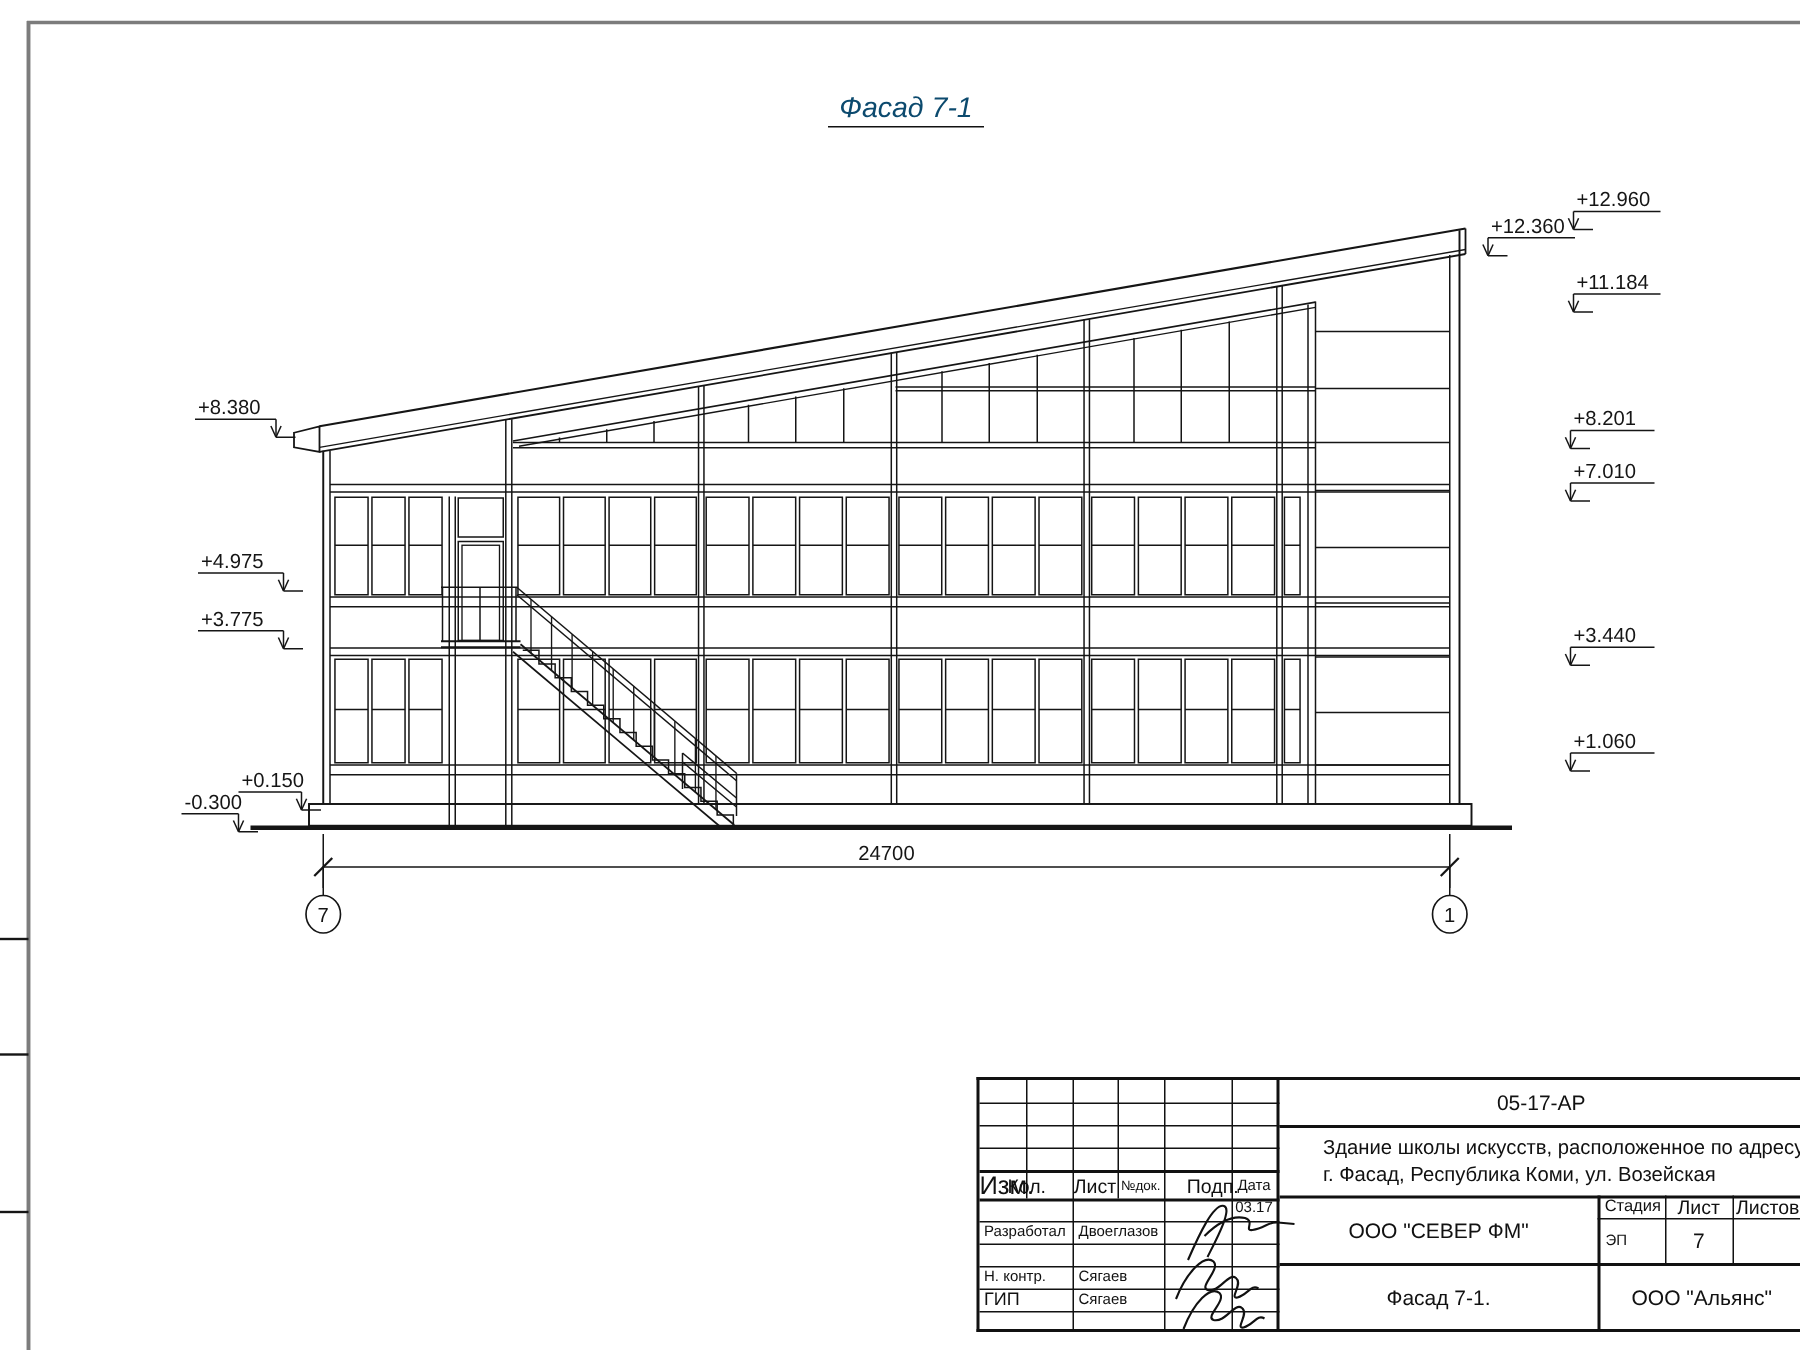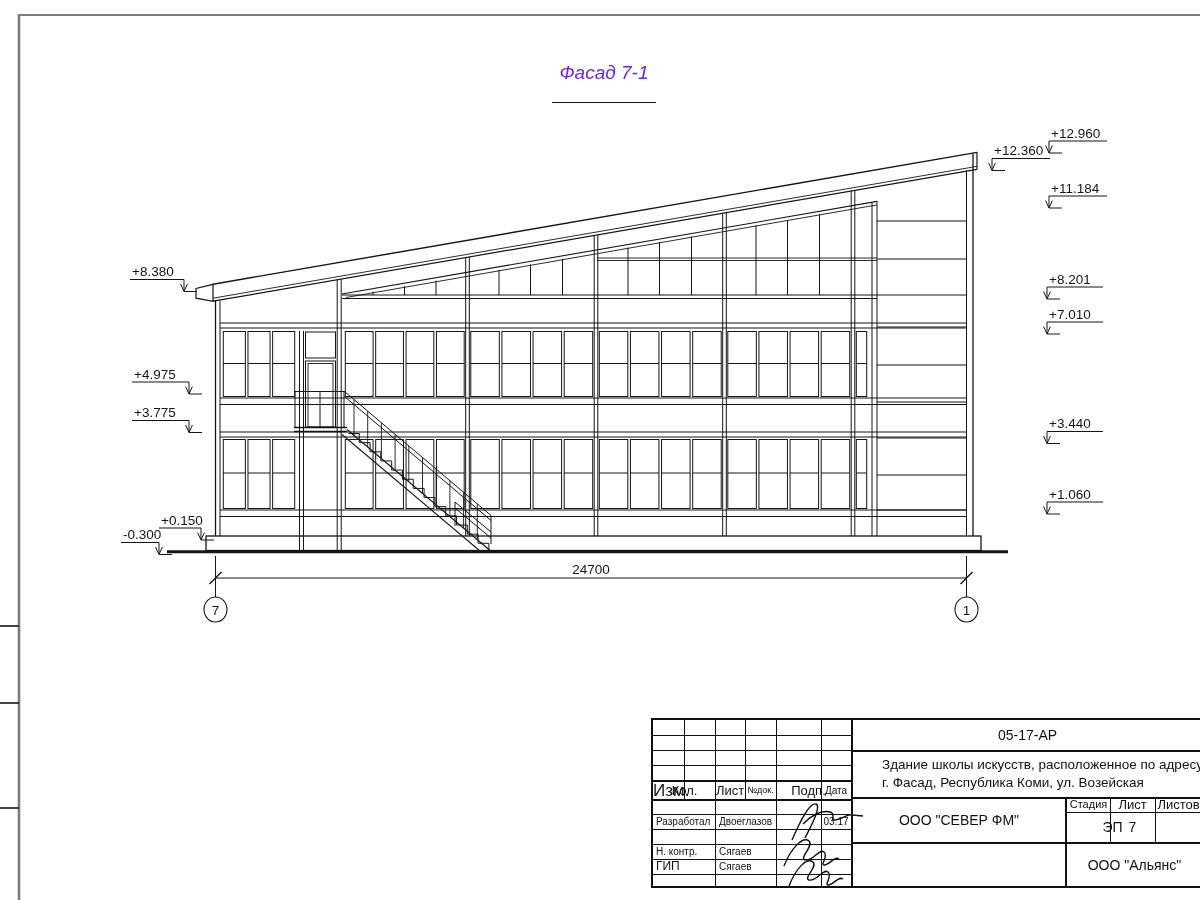--- a/index.html
+++ b/index.html
@@ -2,21 +2,21 @@
 <html><head>
 <meta charset="utf-8">
 <style>
   html,body{margin:0;padding:0;background:#ffffff;}
   #sheet{position:relative;width:1200px;height:900px;background:#ffffff;overflow:hidden;
          font-family:"Liberation Sans","DejaVu Sans",sans-serif;color:#111;}
   svg{position:absolute;left:0;top:0;}
   .abs{position:absolute;}
   
   #facade-title{left:552px;top:62px;width:104px;text-align:center;font-style:italic;
-    font-size:19px;color:#6d28d9;padding-bottom:18px;border-bottom:1.6px solid #111;}
+    font-size:19px;color:#0c4a6e;padding-bottom:0;border-bottom:1.6px solid #111;}
   
   #titleblock{left:651px;top:718px;width:549px;height:170px;
     border-left:2px solid #111;border-top:2px solid #111;border-bottom:2.5px solid #111;
     box-sizing:border-box;}
   .tbl-line{position:absolute;background:#111;}
   .tb-text{position:absolute;white-space:nowrap;color:#111;}
   .ctr{text-align:center;}
 </style>
 </head>
 <body>
@@ -359,36 +359,37 @@
 
   <div class="tb-text ctr" style="left:0;top:62px;width:31px;font-size:17px;line-height:17px">Изм.</div>
   <div class="tb-text ctr" style="left:16px;top:62px;width:31px;font-size:13px;line-height:17px">Кол.</div>
   <div class="tb-text ctr" style="left:62px;top:62px;width:30px;font-size:13px;line-height:17px">Лист</div>
   <div class="tb-text ctr" style="left:92px;top:62px;width:31px;font-size:9px;line-height:17px">№док.</div>
   <div class="tb-text ctr" style="left:133px;top:62px;width:45px;font-size:13px;line-height:17px">Подп.</div>
   <div class="tb-text ctr" style="left:168px;top:62px;width:30px;font-size:10px;line-height:17px">Дата</div>
 
   <div class="tb-text" style="left:3px;top:94px;font-size:10px;line-height:15px">Разработал</div>
   <div class="tb-text" style="left:66px;top:94px;font-size:10px;line-height:15px">Двоеглазов</div>
-  <div class="tb-text ctr" style="left:168px;top:94px;width:30px;font-size:10px;line-height:15px">03.17</div>
+  <div class="tb-text ctr" style="left:168px;top:78px;width:30px;font-size:10px;line-height:15px">03.17</div>
   <div class="tb-text" style="left:3px;top:124px;font-size:10px;line-height:15px">Н. контр.</div>
   <div class="tb-text" style="left:66px;top:124px;font-size:10px;line-height:15px">Сягаев</div>
   <div class="tb-text" style="left:3px;top:139px;font-size:12px;line-height:15px">ГИП</div>
   <div class="tb-text" style="left:66px;top:139px;font-size:10px;line-height:15px">Сягаев</div>
 
   <div class="tb-text ctr" style="left:200px;top:0;width:349px;font-size:14px;line-height:30px">05-17-АР</div>
   <div class="tb-text" style="left:229px;top:36px;font-size:13.5px;line-height:18px">Здание школы искусств, расположенное по адресу:</div>
   <div class="tb-text" style="left:229px;top:54px;font-size:13.5px;line-height:18px">г. Фасад, Республика Коми, ул. Возейская</div>
   <div class="tb-text ctr" style="left:200px;top:79px;width:212px;font-size:14px;line-height:43px">ООО "СЕВЕР ФМ"</div>
   <div class="tb-text ctr" style="left:414px;top:77px;width:43px;font-size:11px;line-height:15px">Стадия</div>
   <div class="tb-text ctr" style="left:457px;top:77px;width:45px;font-size:13px;line-height:15px">Лист</div>
   <div class="tb-text ctr" style="left:502px;top:77px;width:47px;font-size:13px;line-height:15px">Листов</div>
-  <div class="tb-text ctr" style="left:438px;top:93px;width:43px;font-size:14px;line-height:29px">ЭП</div>
+  <div class="tb-text ctr" style="left:403px;top:93px;width:43px;font-size:10px;line-height:29px">ЭП</div>
   <div class="tb-text ctr" style="left:457px;top:93px;width:45px;font-size:14px;line-height:29px">7</div>
   <div class="tb-text ctr" style="left:502px;top:93px;width:47px;font-size:14px;line-height:29px"></div>
+  <div class="tb-text ctr" style="left:200px;top:122px;width:212px;font-size:14px;line-height:46px">Фасад 7-1.</div>
   <div class="tb-text ctr" style="left:414px;top:122px;width:135px;font-size:14px;line-height:46px">ООО "Альянс"</div>
 
   <svg width="549" height="168" viewBox="0 0 549 168" style="left:0;top:0">
     <g stroke="#111" stroke-width="1.4" fill="none">
       <path d="M139,120 C146,104 156,82 163,84 C169,86 157,108 152,118 M150,104 C158,96 168,90 177,92 C184,94 176,101 182,100 C190,99 193,94 199,95 L210,96"></path>
       <path d="M131,146 C138,128 150,116 156,121 C161,126 146,138 152,140 C160,142 166,128 171,132 C176,136 166,146 172,145 C179,143 181,136 186,139"></path>
       <path d="M136,166 C143,148 154,137 160,142 C165,147 150,158 156,160 C164,162 170,148 175,152 C180,156 170,166 176,165 C183,163 185,156 190,159"></path>
     </g>
   </svg>
 </div>

